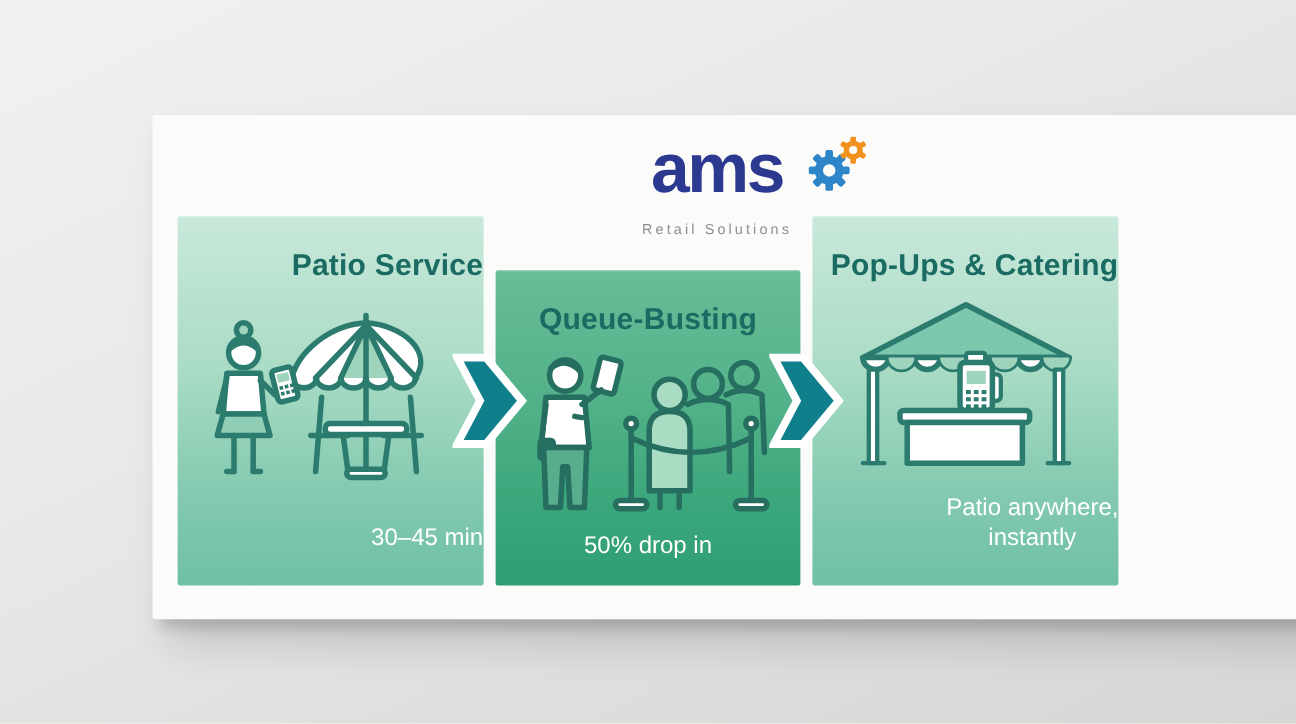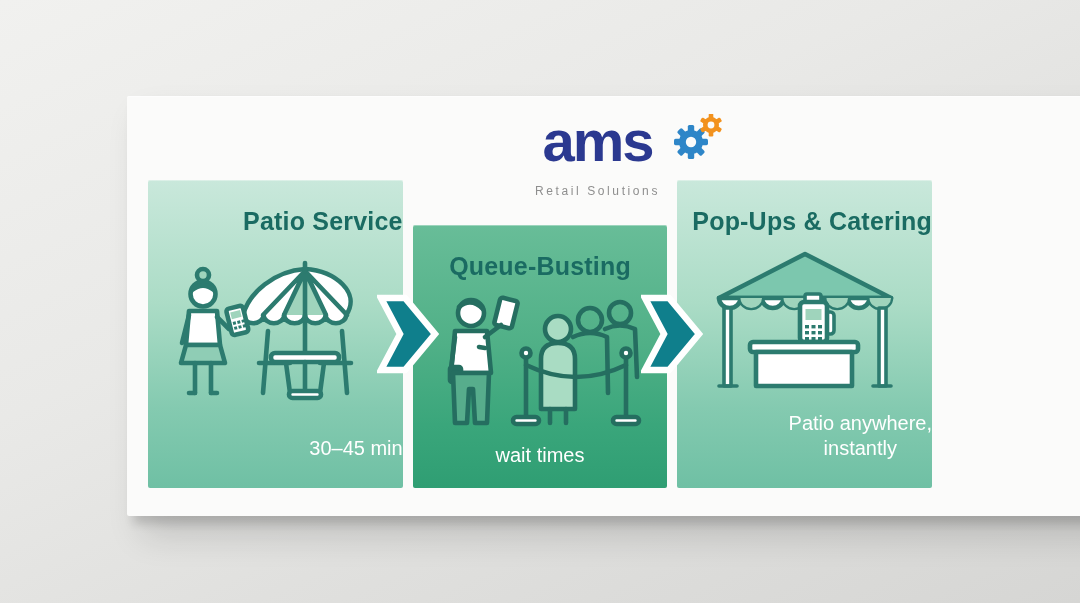--- a/index.html
+++ b/index.html
@@ -178,21 +178,21 @@
             </g>
             <path d="M28,46 L60,46 L64,88 L24,88 Z" fill="#ffffff"></path>
             <path d="M58,52 L74,40"></path>
             <path d="M28,52 L24,84"></path>
             <path d="M52,62 L58,63"></path>
             <rect x="23" y="82" width="11" height="15" rx="2" fill="#256e60"></rect>
             <path d="M26,88 L62,88 L60,138 L48,138 L46,104 L42,104 L40,138 L28,138 Z" fill="#57ad8c"></path>
           </svg>
         </div>
         <p class="caption">
-          <span>wait times</span>
+          <span>50% drop in</span>
         </p>
       </div>
 
       <div class="panel light">
         <h2 class="panel-title">Pop-Ups &amp; Catering</h2>
         <div class="icon-area">
           <svg width="226" height="158" viewBox="0 0 226 158" fill="none" stroke="#2c7b6f" stroke-width="4.6" stroke-linecap="round" stroke-linejoin="round">
 
             <path d="M113,8 L199,52 L27,52 Z" fill="#7cc7ae"></path>
 

